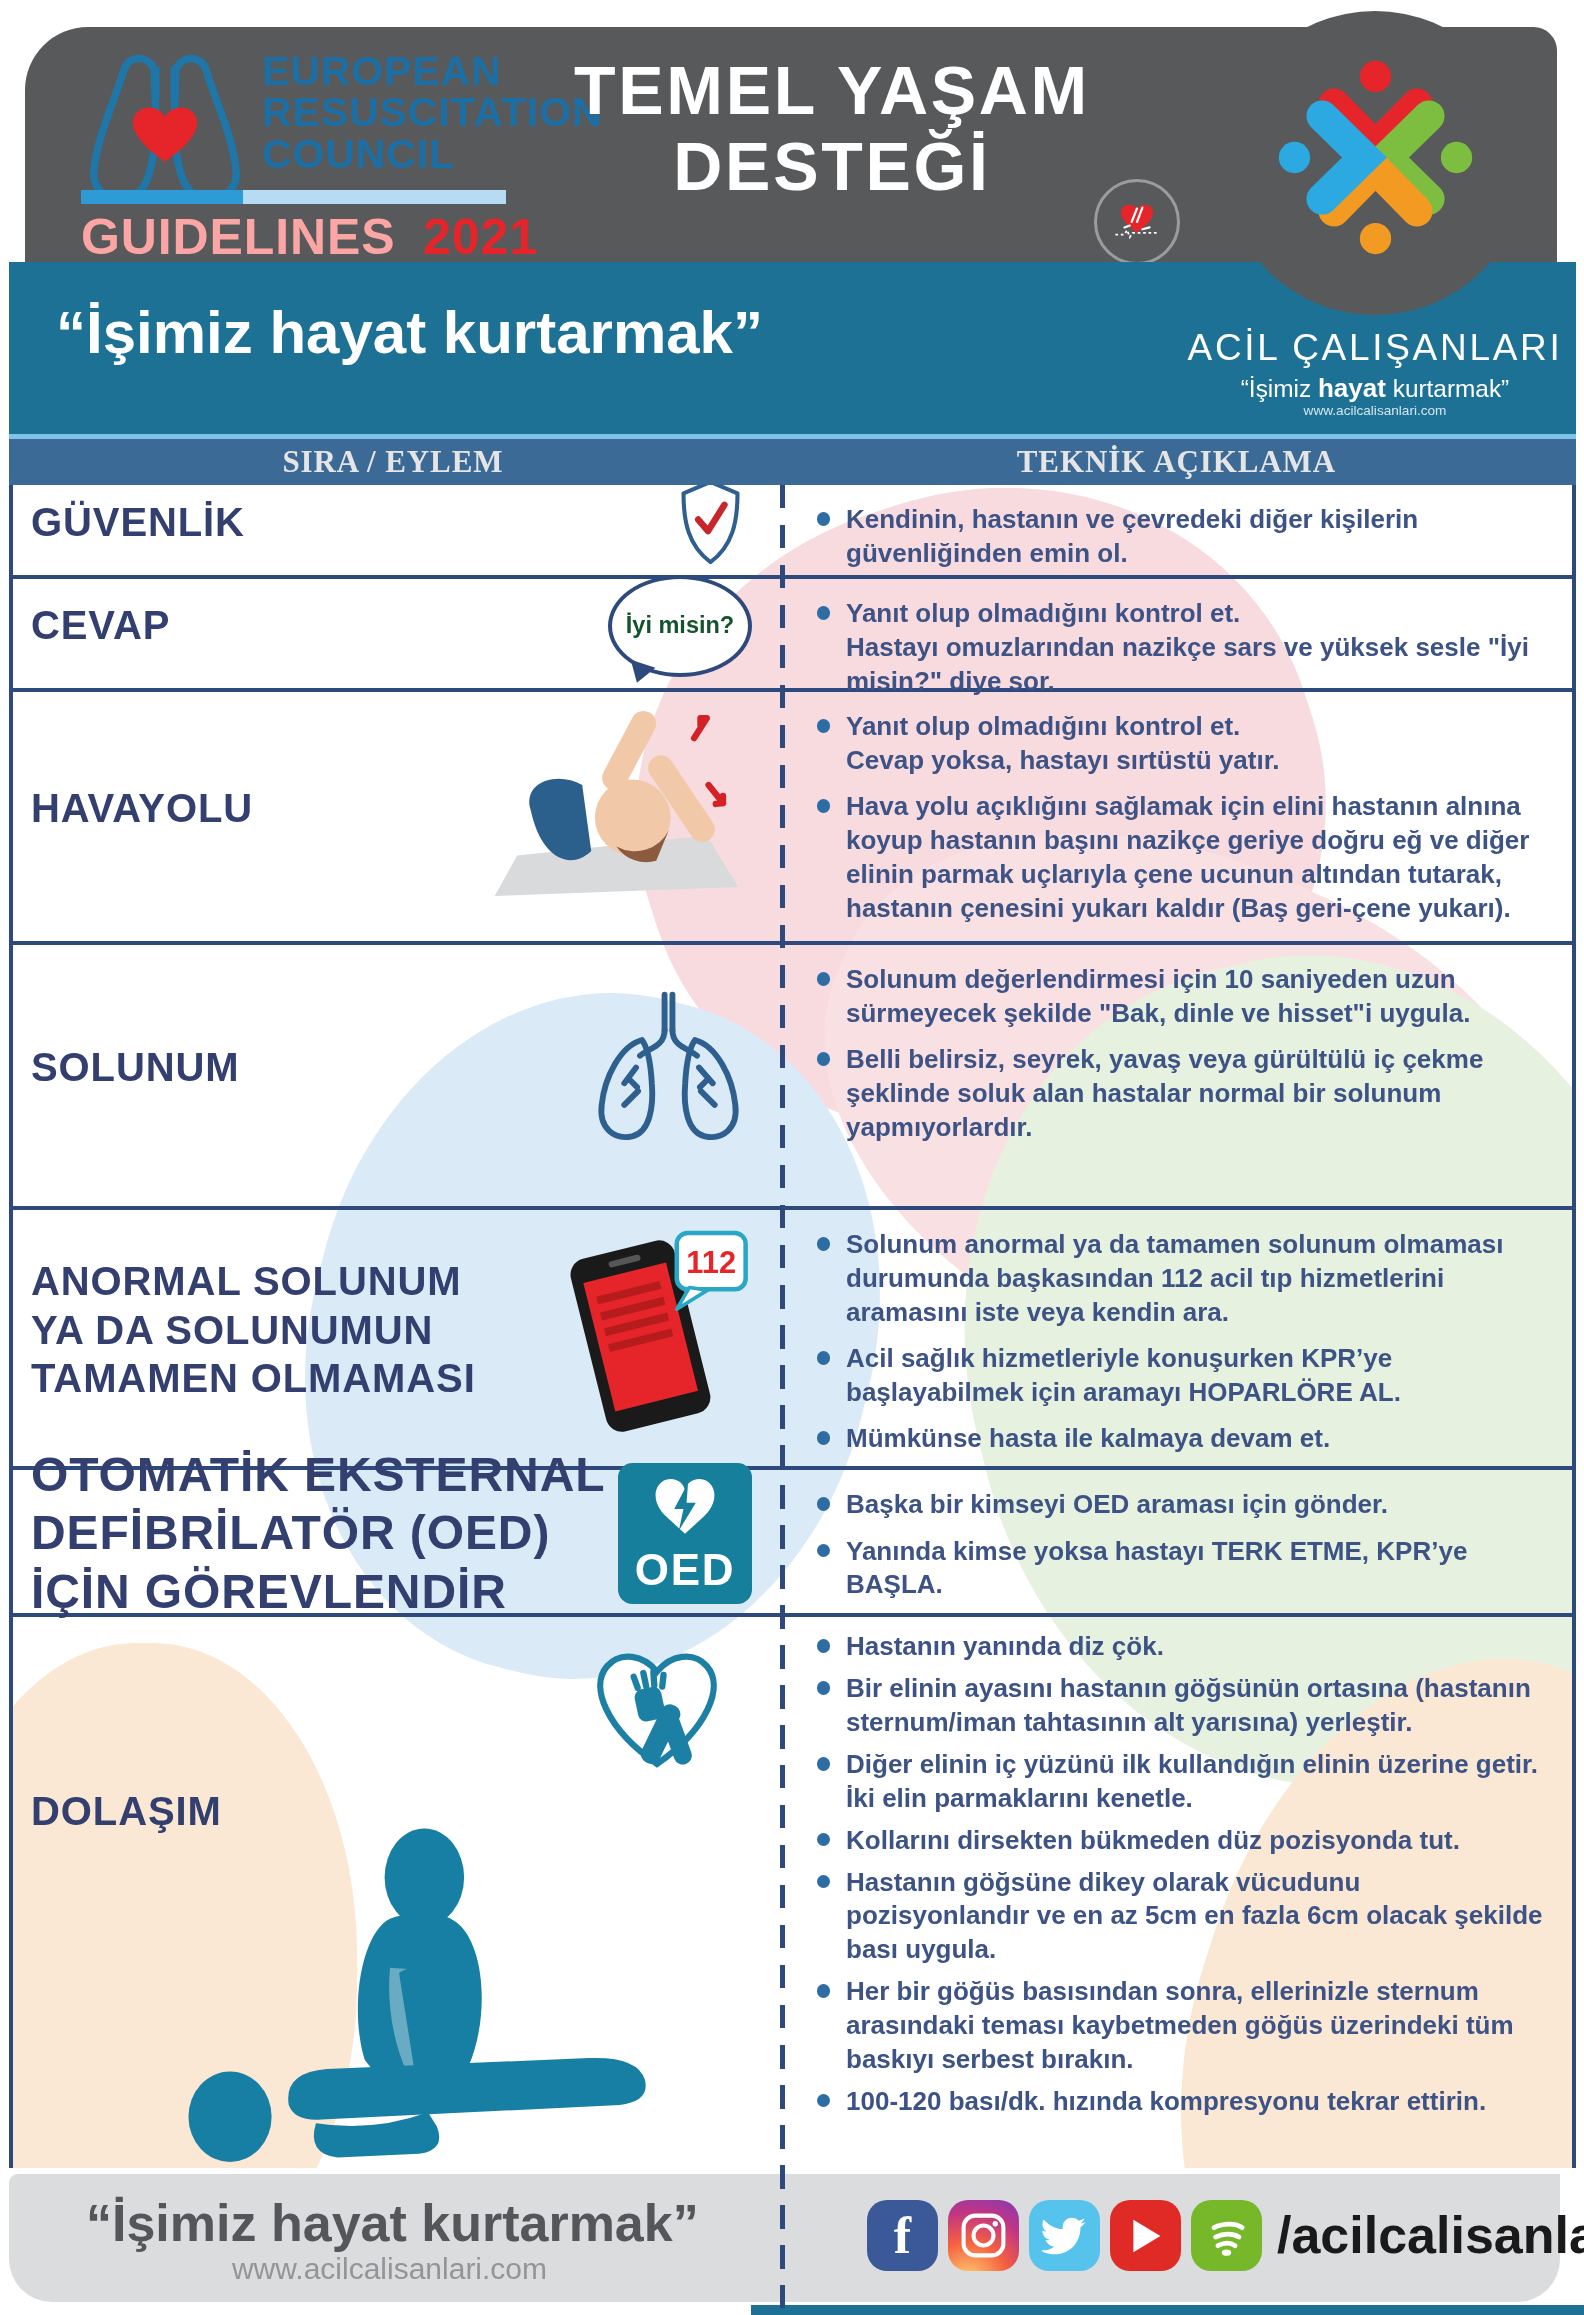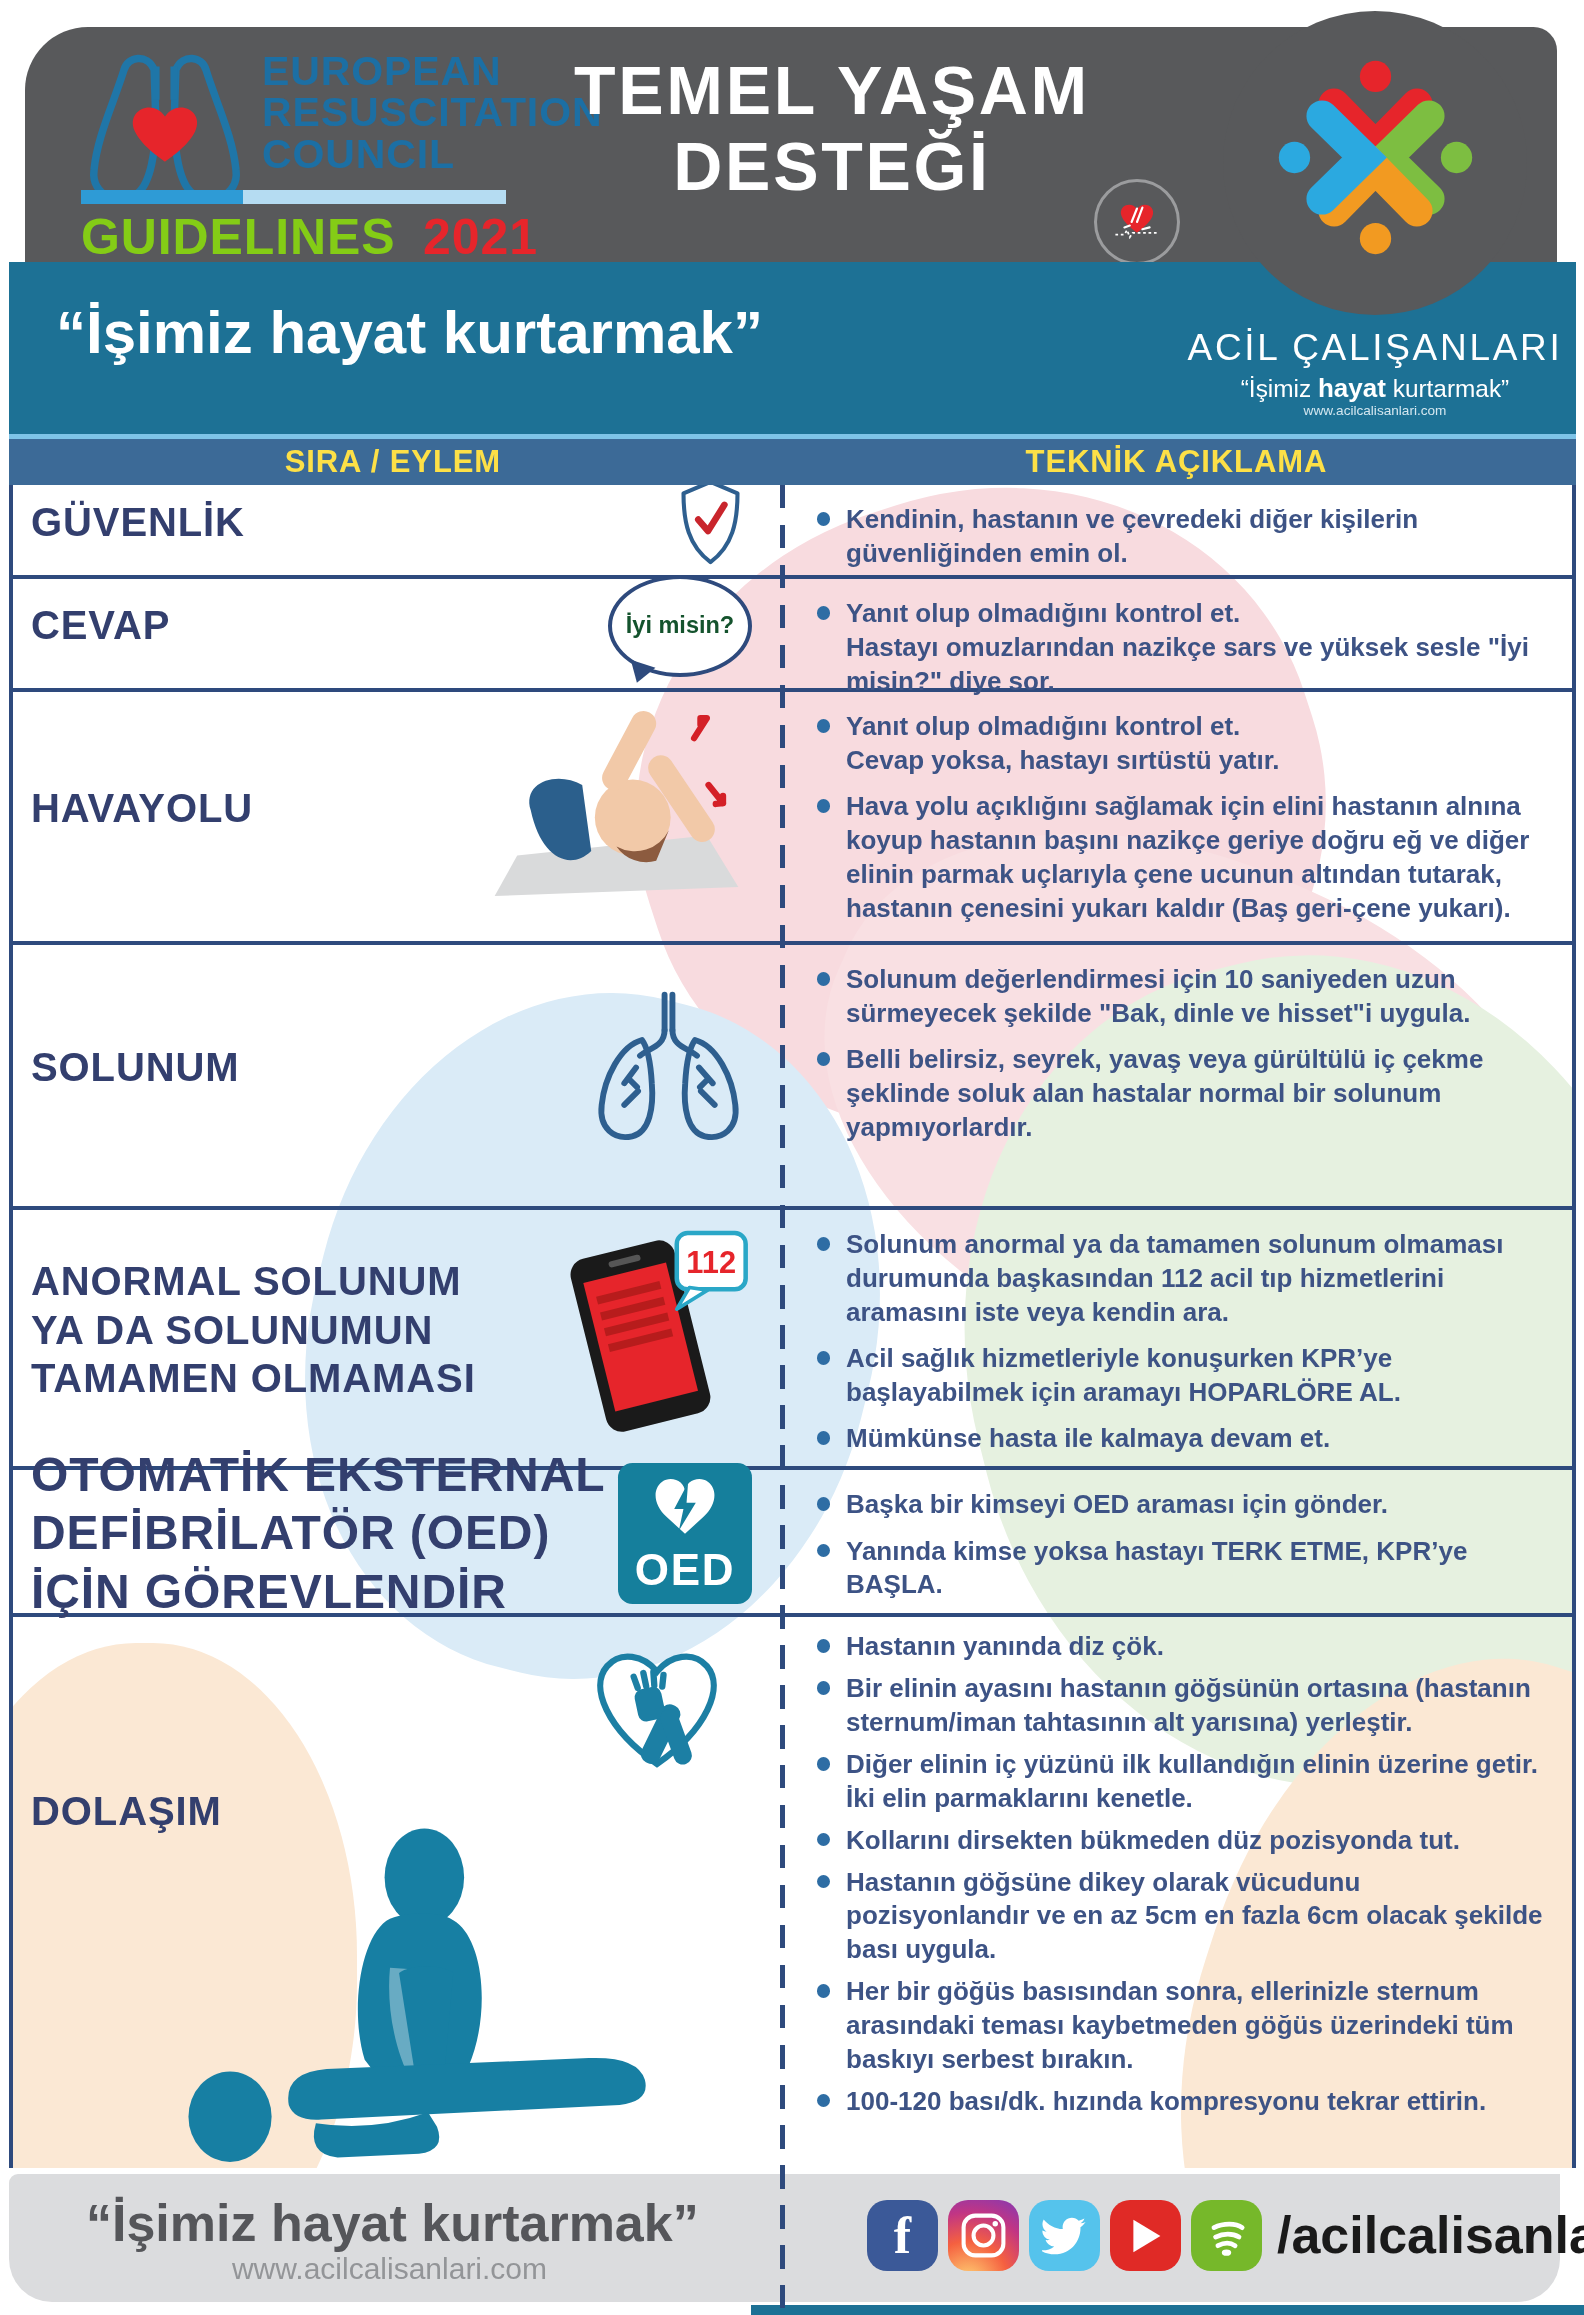--- a/index.html
+++ b/index.html
@@ -7,21 +7,21 @@
         font-family:"Liberation Sans",sans-serif;}
   
   .header{position:absolute;left:25px;top:27px;width:1532px;height:235px;background:#58595B;
           border-radius:63px 23.5px 0 0;}
   .erc-logo{position:absolute;left:52px;top:16.3px;}
   .erc-text{position:absolute;left:237px;top:23.5px;color:#1C6FA4;font-weight:700;font-size:41px;
             line-height:1.02;letter-spacing:0.9px;}
   .erc-bar{position:absolute;left:56px;top:163px;width:425px;height:13.6px;
            background:linear-gradient(to right,#2E9BD6 0 38%,#B5DCF2 38% 100%);}
   .guidelines{position:absolute;left:56px;top:181px;font-size:50px;font-weight:800;letter-spacing:0.9px;}
-  .guidelines .g-blue{color:#84cc16;}
+  .guidelines .g-blue{color:#fca5a5;}
   .guidelines .g-red{color:#E6252B;margin-left:12.7px;}
   .main-title{position:absolute;left:463px;top:25px;width:688px;text-align:center;color:#FFFFFF;
               font-size:68px;font-weight:800;line-height:1.12;letter-spacing:2.7px;}
   .heart-badge{position:absolute;left:1069px;top:152px;width:80px;height:80px;border-radius:50%;
                border:3.6px solid #9B9C9E;display:flex;align-items:center;justify-content:center;}
   .brand-circle{position:absolute;left:1223px;top:11px;width:304px;height:304px;border-radius:50%;
                 background:#58595B;z-index:3;}
   .brand-circle svg{position:absolute;left:42px;top:36px;}
   .brand-name{position:absolute;left:1167px;top:327px;width:416px;text-align:center;color:#fff;
               font-size:37px;font-weight:400;letter-spacing:2.7px;z-index:4;}
@@ -30,21 +30,21 @@
   .brand-slogan b{font-size:26px;}
   .brand-url{position:absolute;left:1167px;top:403px;width:416px;text-align:center;color:#E8F4FA;
              font-size:13.6px;z-index:4;opacity:.9;}
   
   .band{position:absolute;left:9px;top:262px;width:1567px;height:172px;background:#1D7195;}
   .band-slogan{position:absolute;left:47px;top:36px;color:#fff;font-size:56px;}
   .band-slogan .q{font-weight:800;font-size:60px;}
   .band-slogan b{font-size:60px;}
   
   .thead{position:absolute;left:9px;top:434px;width:1567px;height:51px;background:#3C6A97;
-         border-top:5.4px solid #7EC3E7;box-sizing:border-box;display:flex;color:#fde047;}
+         border-top:5.4px solid #7EC3E7;box-sizing:border-box;display:flex;color:#e5e5e5;font-family:Liberation Serif, serif;}
   .thead .th{display:flex;align-items:center;justify-content:center;font-size:31px;font-weight:700;
              letter-spacing:0.9px;}
   .thead .th1{width:49%;}
   .thead .th2{width:51%;}
   .tbody{position:absolute;left:9px;top:485px;width:1567px;height:1683px;background:#fff;
          border-left:4.5px solid #2E4A7D;border-right:4.5px solid #2E4A7D;box-sizing:border-box;overflow:hidden;}
   .blob{position:absolute;border-radius:48%;z-index:0;}
   .row{position:relative;display:flex;border-bottom:4.5px solid #2E4A7D;box-sizing:border-box;z-index:1;}
   .cell-left{position:relative;width:764px;display:flex;align-items:center;
              justify-content:space-between;padding:0 25px 16px 18px;box-sizing:border-box;}

